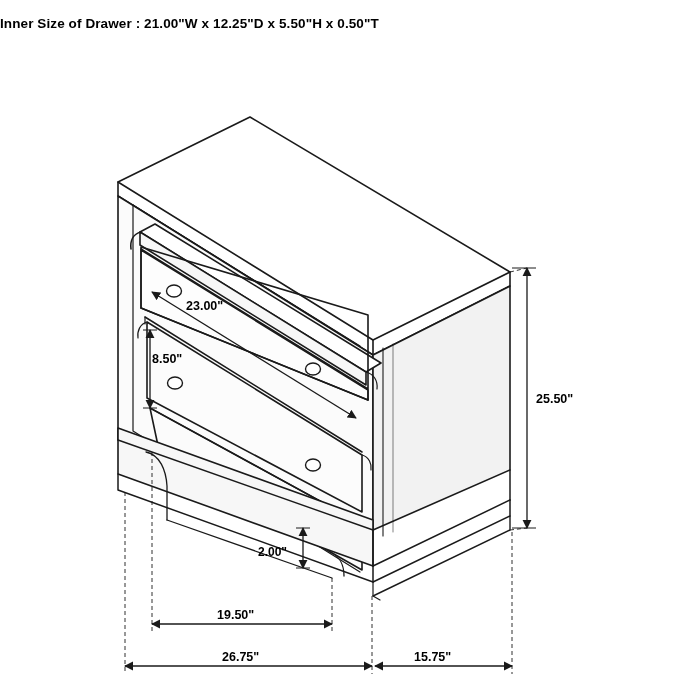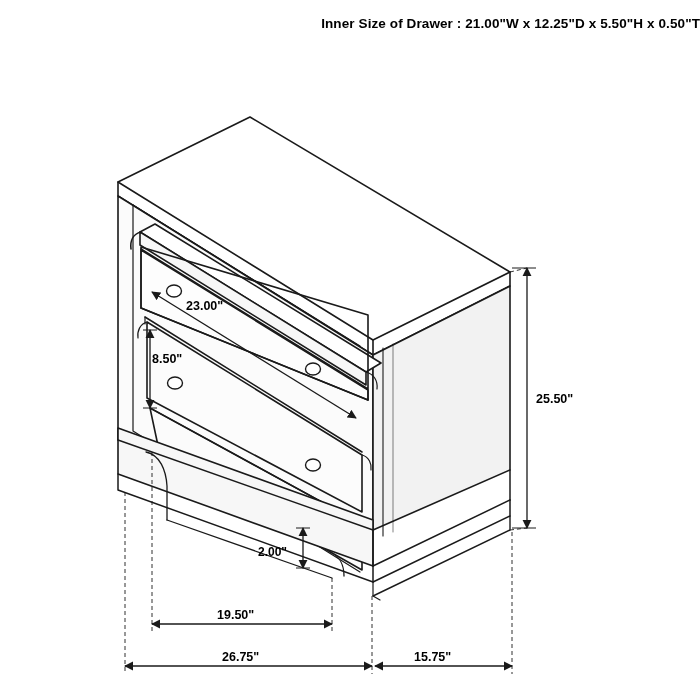--- a/index.html
+++ b/index.html
@@ -19,21 +19,21 @@
     left: 0;
     top: 0;
     width: 700px;
     height: 700px;
   }
   .title {
     position: absolute;
     left: 0;
     top: 16px;
     width: 700px;
-    text-align: right;
+    text-align: left;
     font-size: 13.5px;
     font-weight: bold;
     color: #000;
     letter-spacing: 0.1px;
   }
   .dim {
     position: absolute;
     font-size: 12.5px;
     font-weight: bold;
     color: #000;

